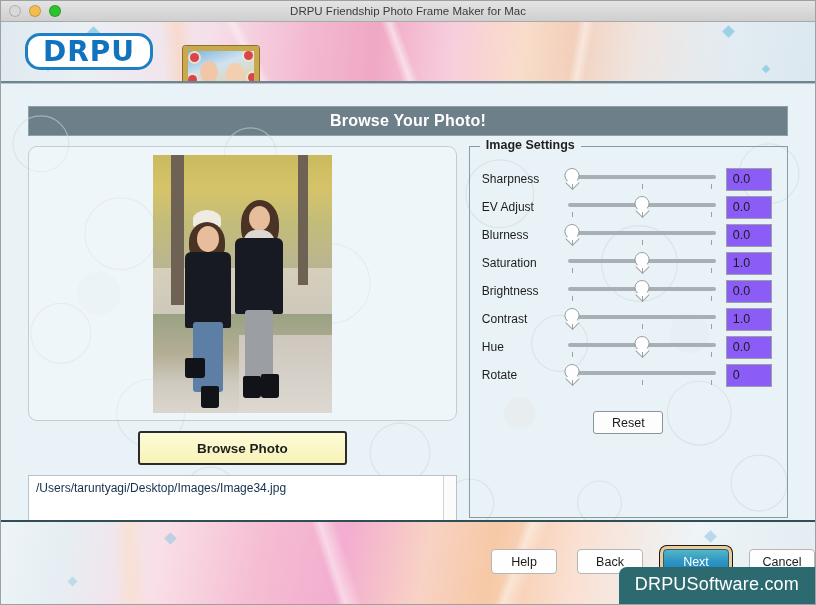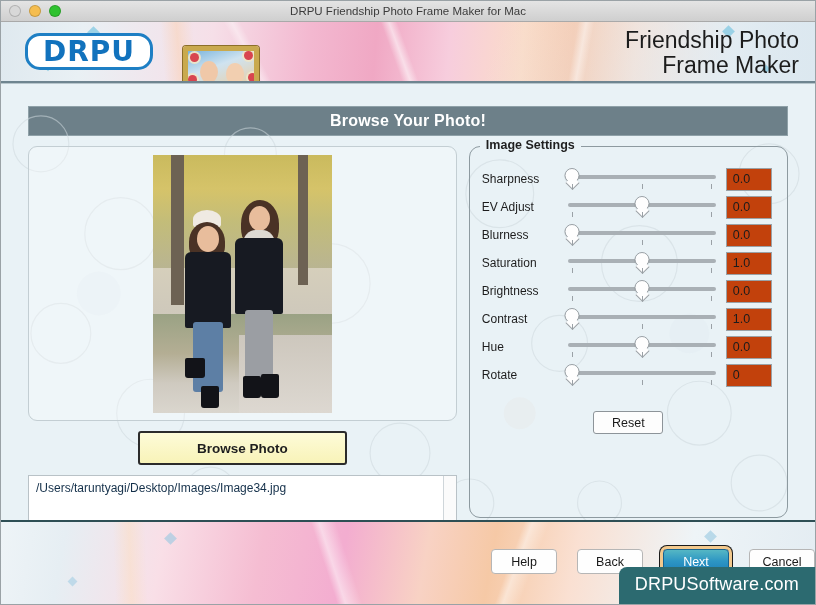--- a/index.html
+++ b/index.html
@@ -172,21 +172,21 @@
     position: relative;
   }
   .path-box .scroll-col {
     position: absolute; right: 0; top: 0; bottom: 0; width: 13px;
     border-left: 1px solid #cfd6da; background: #fbfbfb;
   }
 
   
   .right-col { width: 320px; position: relative; }
   .fieldset {
-    border: 1px solid #8d9aa0; border-radius: 11px;
+    border: 1px solid #8d9aa0; border-radius: 0;
     height: 372px; position: relative;
     padding: 18px 12px 0 12px;
     background: transparent;
   }
   .legend {
     position: absolute; top: -9px; left: 10px;
     background: #e9f2f6;
     padding: 0 6px;
     font-size: 12.5px; font-weight: bold; color: #1f1f1f;
   }
@@ -219,21 +219,21 @@
     transform: rotate(45deg);
   }
   .slider .ticks {
     position: absolute; top: 19px; left: 0; right: 0; height: 6px;
   }
   .slider .ticks i {
     position: absolute; width: 1px; height: 5px; background: #9aa1a6;
   }
   .value-box {
     width: 46px; height: 23px;
-    background: #c2410c; border: 1px solid #9aa1a6;
+    background: #8b5cf6; border: 1px solid #9aa1a6;
     display: flex; align-items: center;
     padding-left: 6px;
     font-size: 12.5px; color: #1c1c1c;
   }
   .checks-row {
     display: flex; align-items: center;
     margin-top: 22px; padding-left: 8px;
     gap: 18px;
   }
   .check-item { display: flex; align-items: center; gap: 6px; font-size: 12px; color:#1d1d1d; }
@@ -319,24 +319,20 @@
 
     <div class="frame-thumb">
       <span class="f1"></span>
         <span class="f2"></span>
       <span class="rose" style="left:2px;top:2px;"></span>
       <span class="rose" style="left:56px;top:0px;"></span>
       <span class="rose" style="left:0px;top:24px;"></span>
       <span class="rose" style="left:60px;top:22px;"></span>
     </div>
 
-    <div class="banner-title">
-      <div>Friendship Photo</div>
-      <div>Frame Maker</div>
-    </div>
   </div>
 
   <div class="content-area">
     <svg class="bubbles" viewBox="0 0 816 437" preserveAspectRatio="none">
       <g fill="none" stroke="#cfd9de" stroke-width="1.2">
         <circle cx="40" cy="60" r="28"></circle>
           <circle cx="120" cy="150" r="36"></circle>
         <circle cx="60" cy="250" r="30"></circle>
           <circle cx="150" cy="330" r="34"></circle>
         <circle cx="250" cy="70" r="26"></circle>

